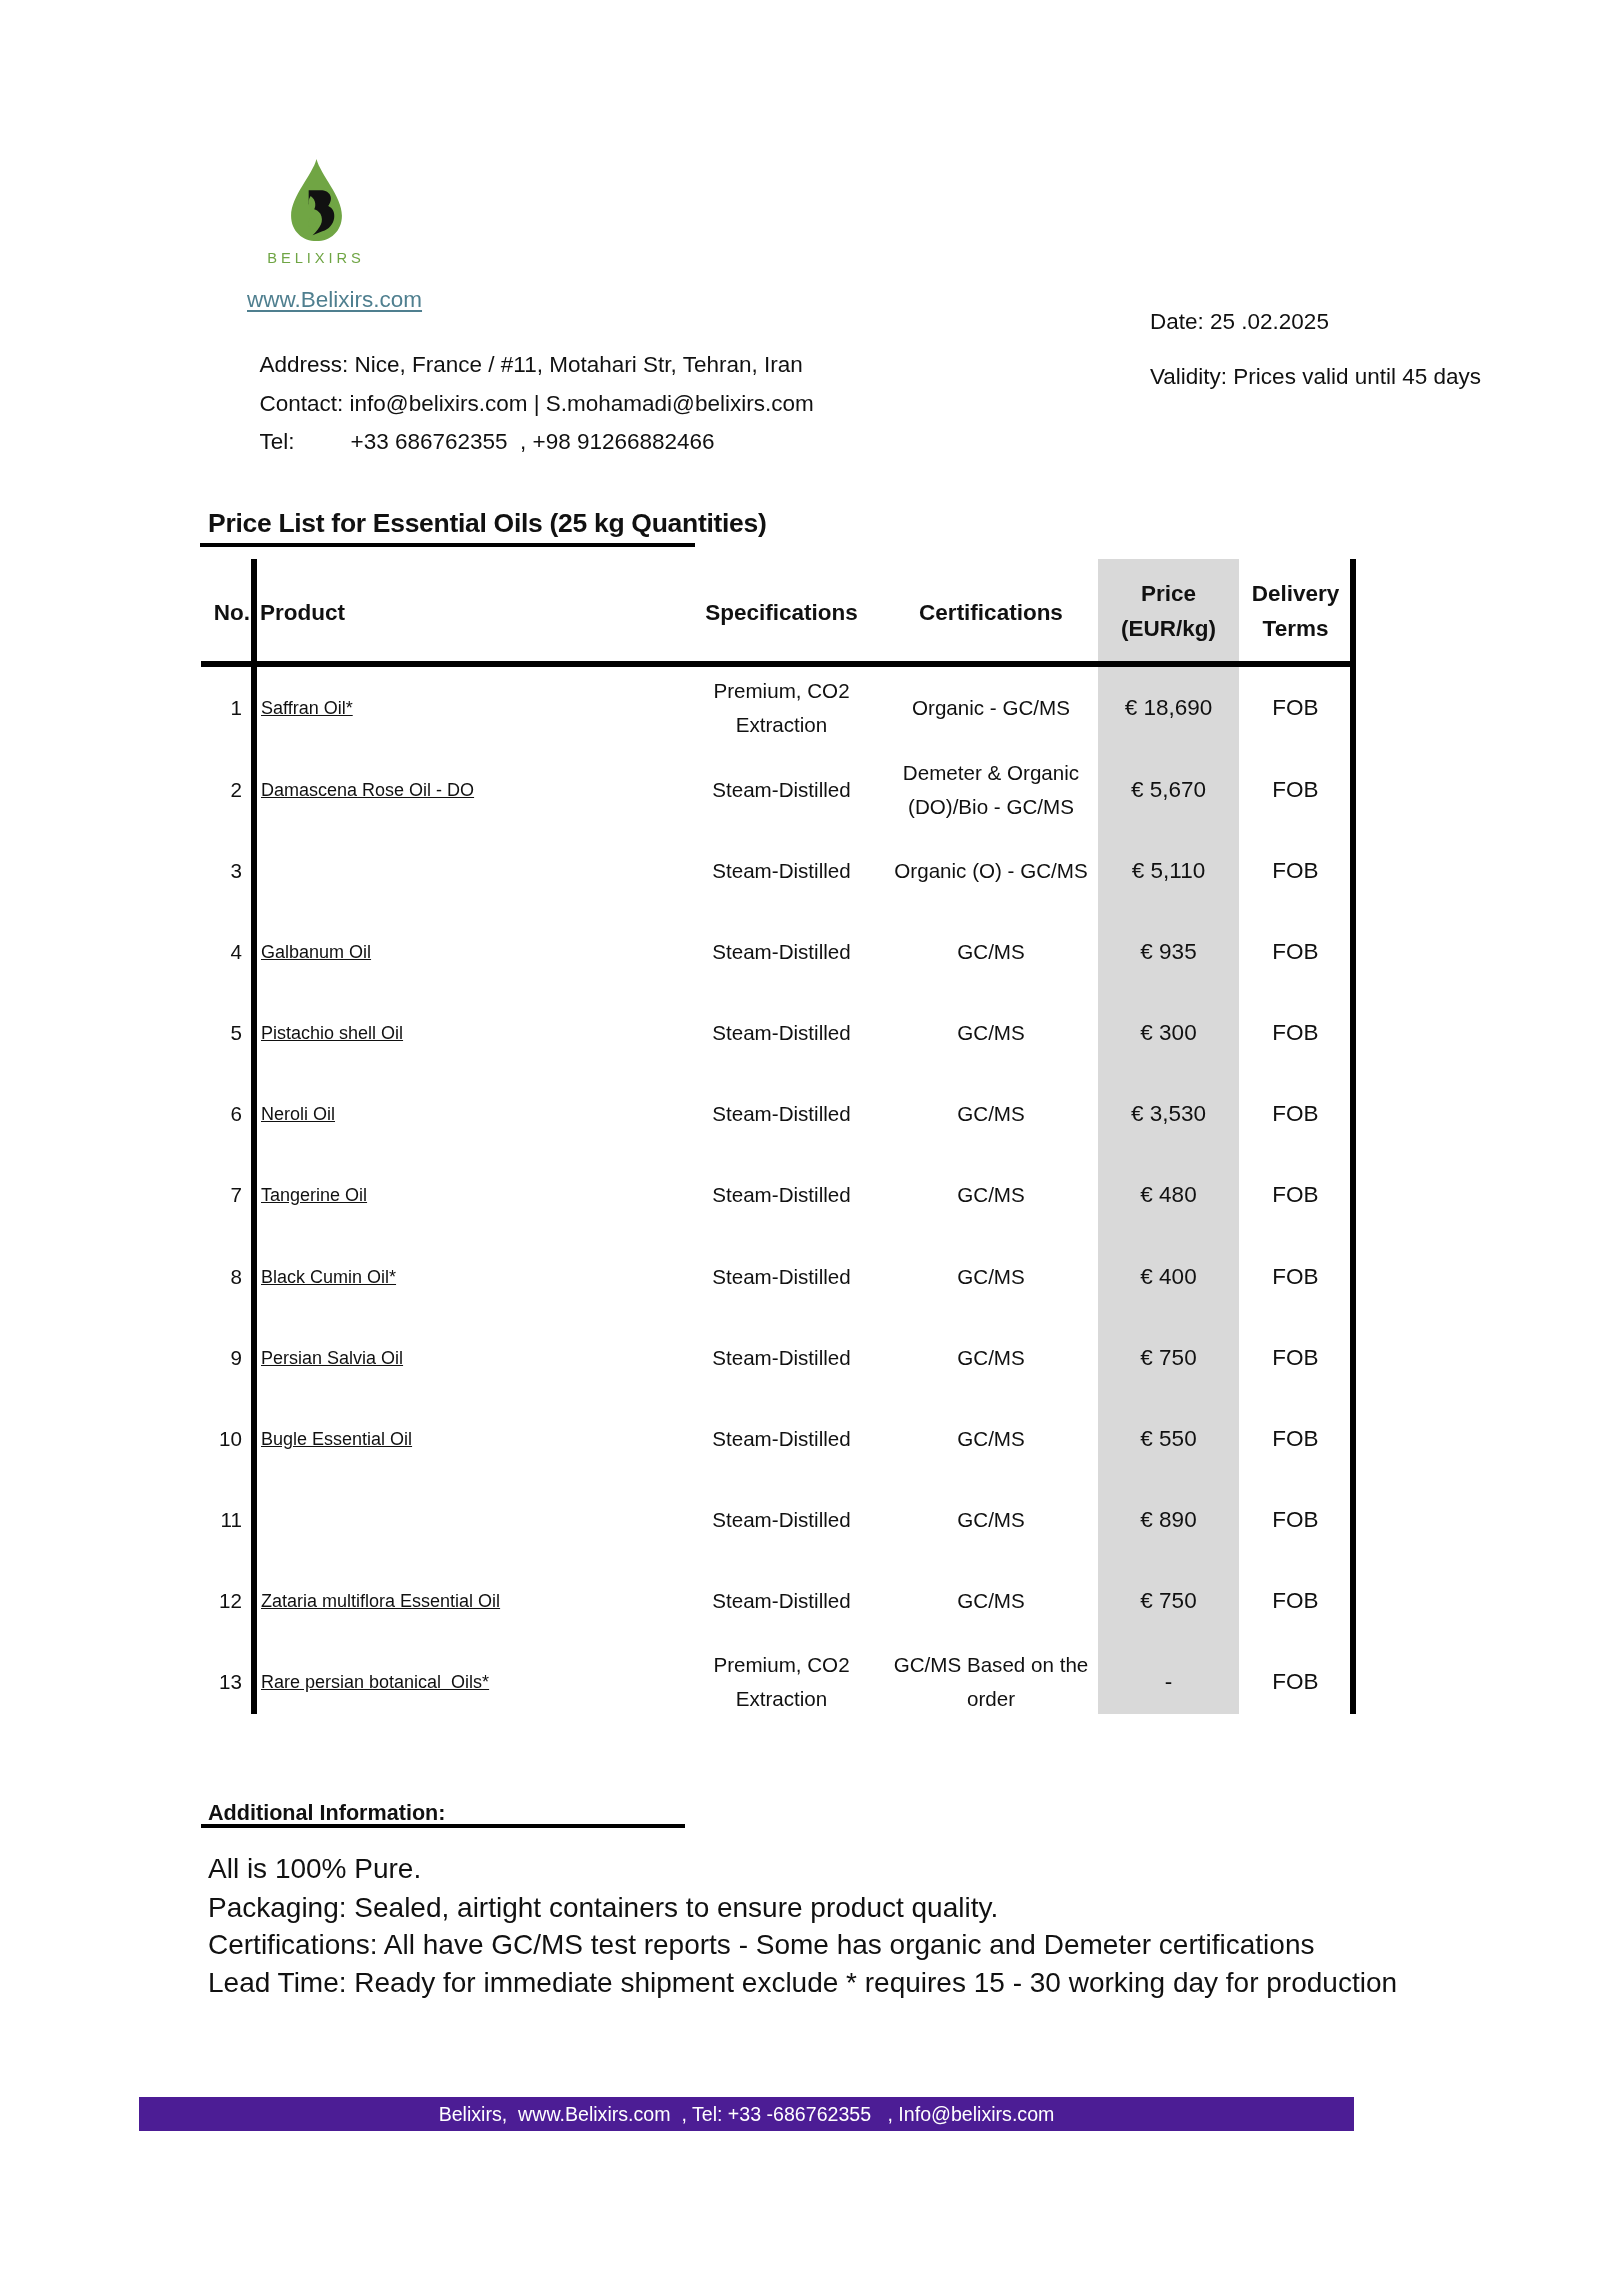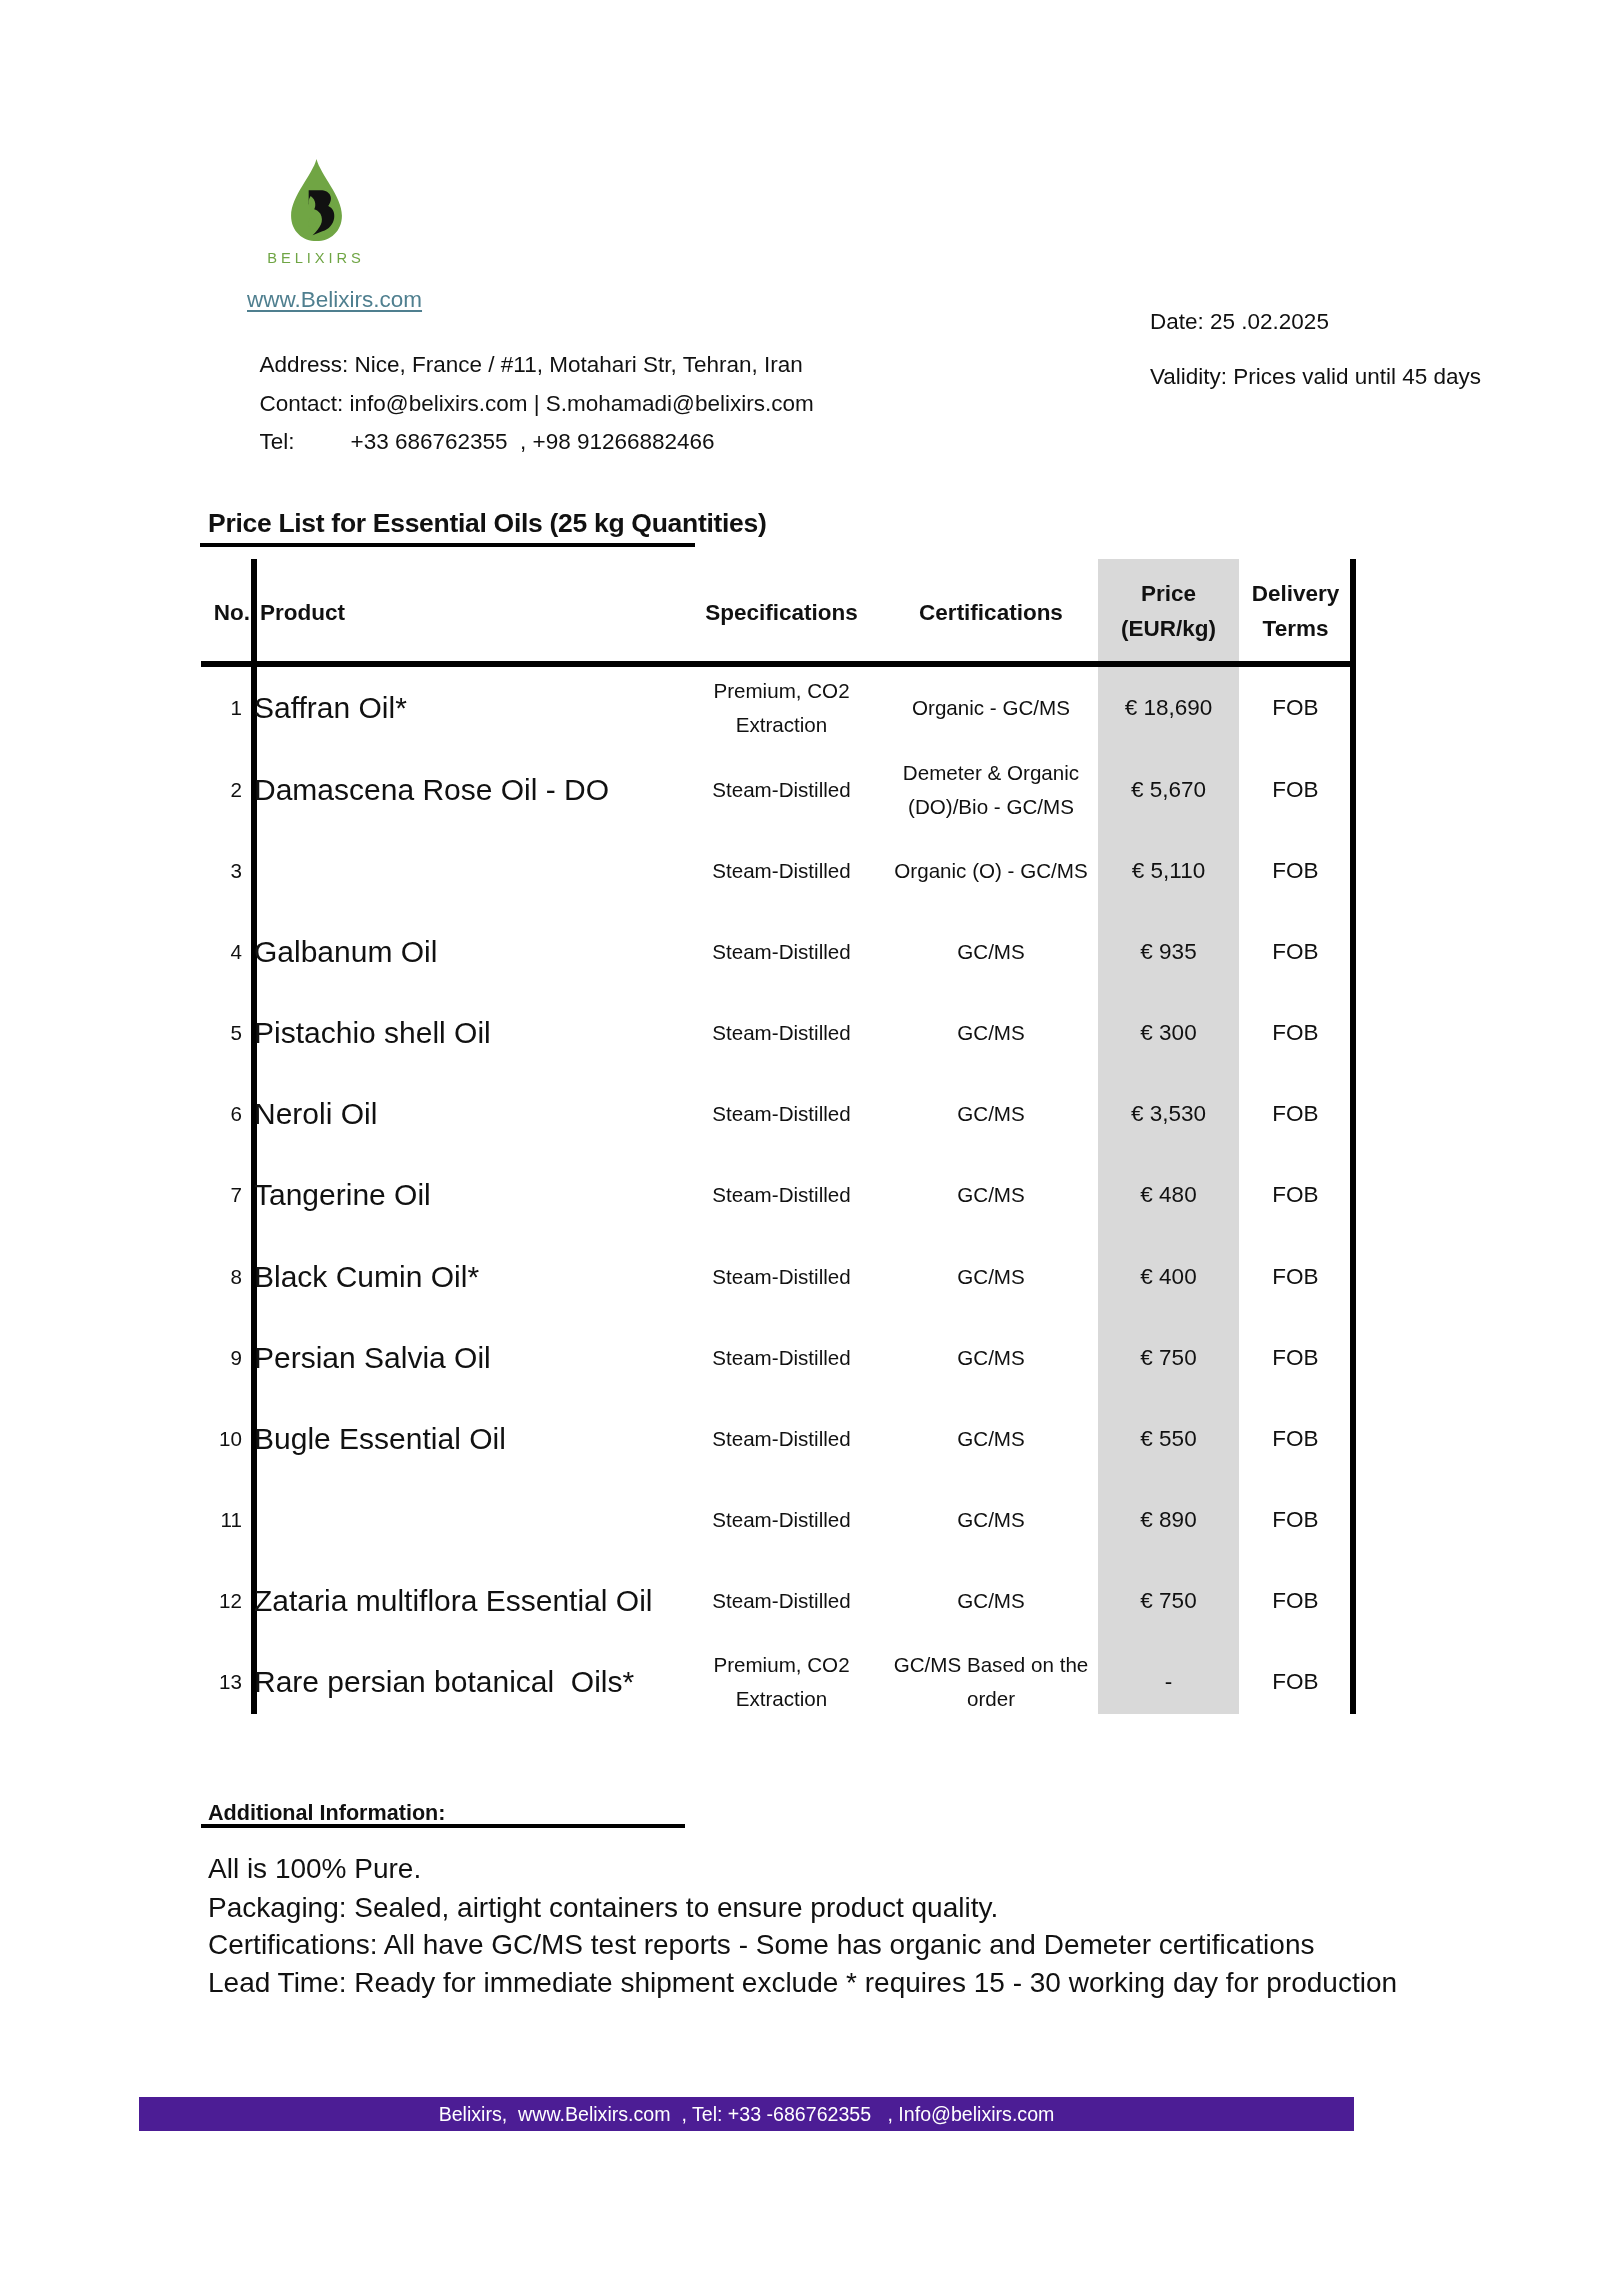--- a/index.html
+++ b/index.html
@@ -42,21 +42,21 @@
   #th-no { left: 201px; top: 595px; width: 49px; text-align: right; }
   #th-product { left: 260px; top: 595px; text-align: right; }
   #th-spec { left: 681px; top: 595px; width: 201px; }
   #th-cert { left: 887px; top: 595px; width: 208px; }
   #th-price { left: 1098px; top: 576px; width: 141px; }
   #th-delivery { left: 1241px; top: 576px; width: 109px; }
 
   .row { position: absolute; left: 201px; width: 1155px; height: 80px; }
   .row .c { position: absolute; top: 0; height: 80px; display: flex; align-items: center; }
   .c-no { left: 0; width: 41px; justify-content: flex-end; font-size: 20.6px; }
-  .c-prod { left: 53px; width: 412px; font-size: 30px; white-space: pre; }
+  .c-prod { left: 60px; width: 412px; font-size: 18px; white-space: pre; text-decoration: underline; }
   .c-spec { left: 480px; width: 201px; justify-content: center; text-align: center; font-size: 20.6px; line-height: 34px; }
   .c-cert { left: 686px; width: 208px; justify-content: center; text-align: center; font-size: 20.6px; line-height: 34px; }
   .c-price { left: 897px; width: 141px; justify-content: center; font-size: 22.5px; }
   .c-del { left: 1040px; width: 109px; justify-content: center; font-size: 22.5px; }
 
   
   #info-title { left: 208px; top: 1800px; font-size: 21.6px; font-weight: bold; }
   #info-rule { left: 201px; top: 1824px; width: 484px; height: 3.9px; background: #000; }
   .info-line { left: 208px; font-size: 28px; line-height: 27.4px; white-space: pre; }
 

